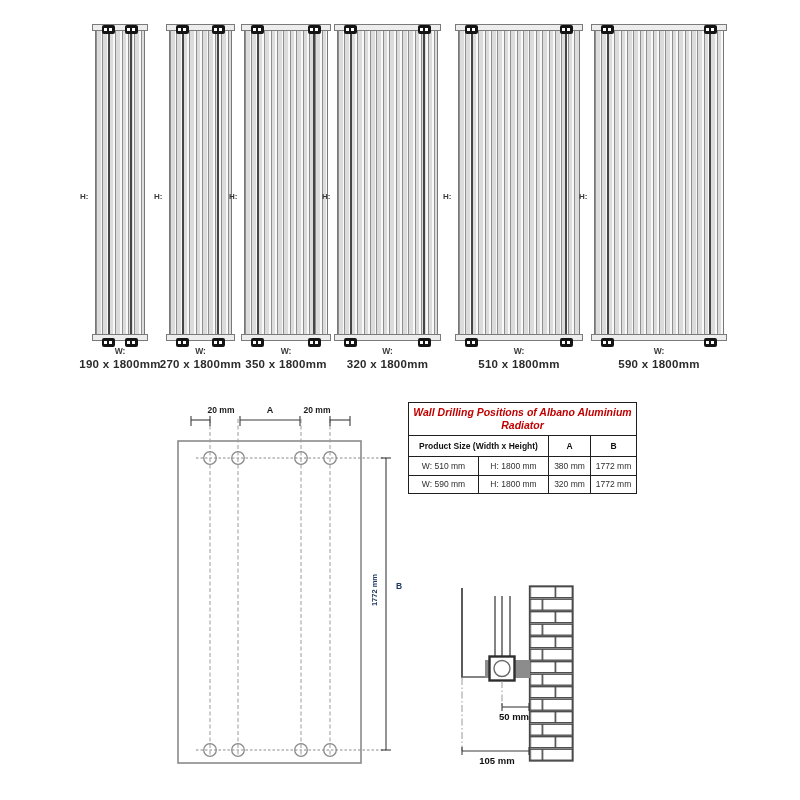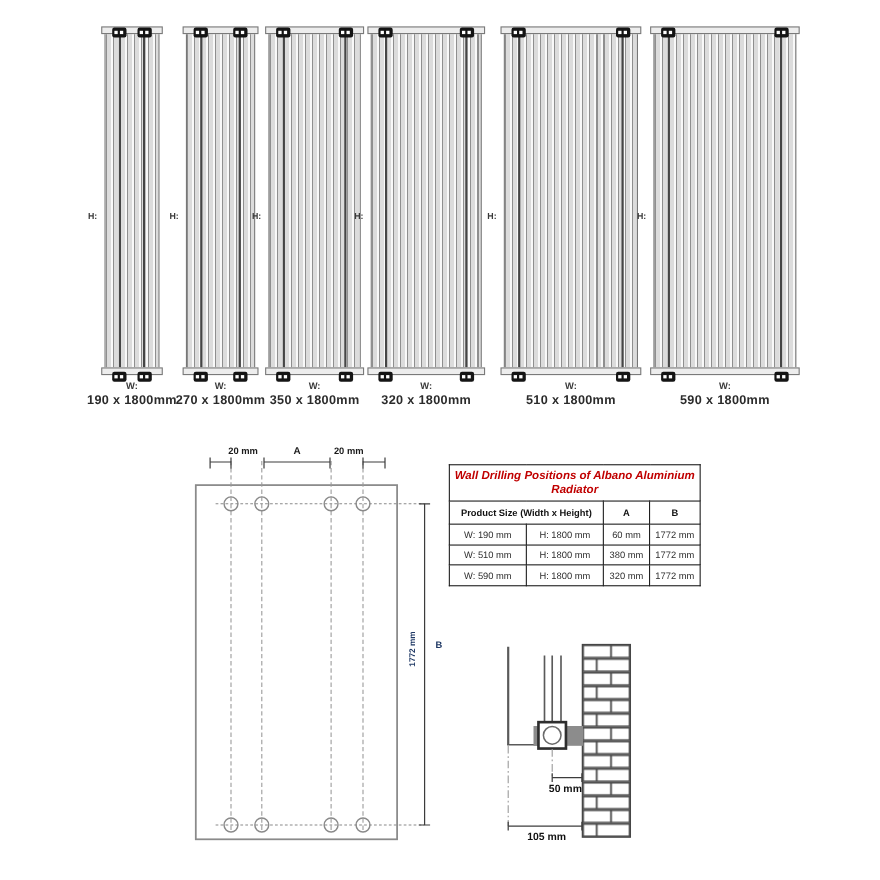--- a/index.html
+++ b/index.html
@@ -42,21 +42,21 @@
     position:absolute;left:50%;top:334px;width:130px;margin-left:-65px;text-align:center;
     font-size:11.5px;font-weight:bold;color:#2b2b2b;letter-spacing:0.3px;white-space:nowrap;
   }
   
   .diagram{position:absolute;}
   .diagram text{font-family:"Liberation Sans",sans-serif;}
   #drill-svg{left:160px;top:398px;}
   #side-svg{left:435px;top:573px;}
   
   .spec-table{
-    position:absolute;left:408px;top:422px;width:228px;
+    position:absolute;left:408px;top:402px;width:228px;
     border-collapse:collapse;table-layout:fixed;
   }
   .spec-table td,.spec-table th{
     border:1.5px solid #1f1f1f;text-align:center;vertical-align:middle;
     padding:0;overflow:hidden;
   }
   .spec-table .title-cell{
     height:30px;color:#c00000;font-weight:bold;font-style:italic;
     font-size:10.5px;line-height:1.25;padding:1px 4px;
   }
@@ -216,26 +216,20 @@
     <tbody>
         <tr>
           <td class="title-cell" colspan="4">Wall Drilling Positions of Albano Aluminium Radiator</td>
         </tr>
     <tr>
       <td class="head-cell" colspan="2">Product Size (Width x Height)</td>
       <td class="head-cell">A</td>
       <td class="head-cell">B</td>
     </tr>
     <tr>
-      <td class="data-cell">W: 190 mm</td>
-      <td class="data-cell">H: 1800 mm</td>
-      <td class="data-cell">60 mm</td>
-      <td class="data-cell">1772 mm</td>
-    </tr>
-    <tr>
       <td class="data-cell">W: 510 mm</td>
       <td class="data-cell">H: 1800 mm</td>
       <td class="data-cell">380 mm</td>
       <td class="data-cell">1772 mm</td>
     </tr>
     <tr>
       <td class="data-cell">W: 590 mm</td>
       <td class="data-cell">H: 1800 mm</td>
       <td class="data-cell">320 mm</td>
       <td class="data-cell">1772 mm</td>

